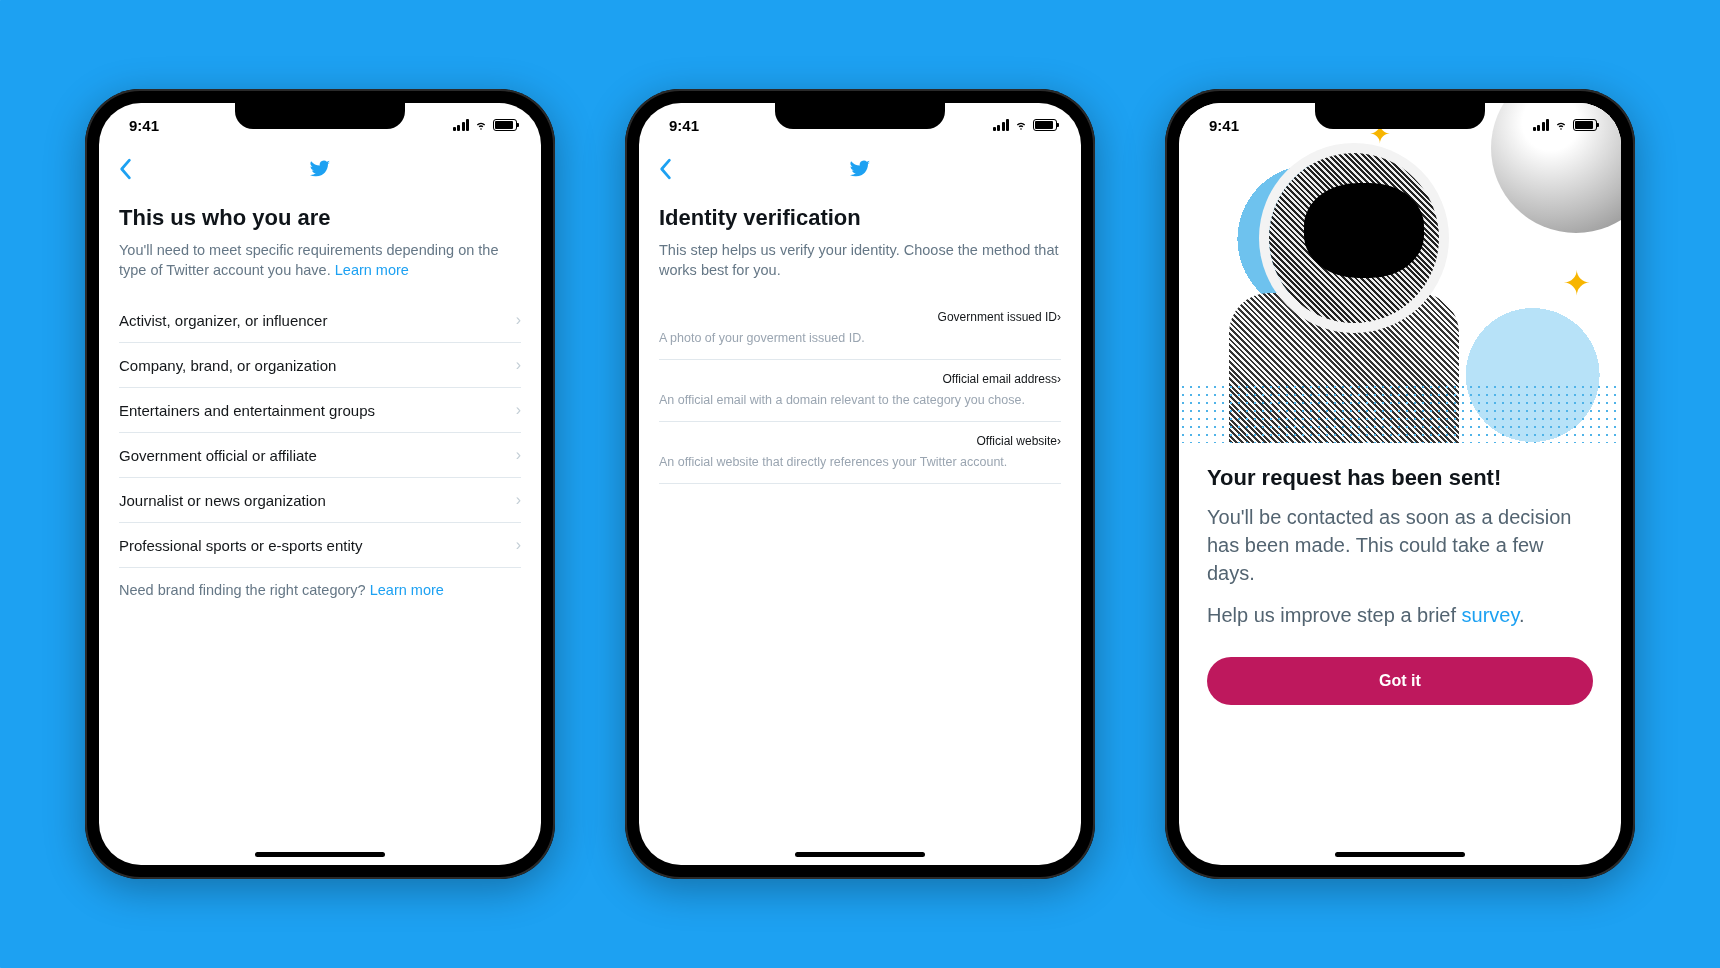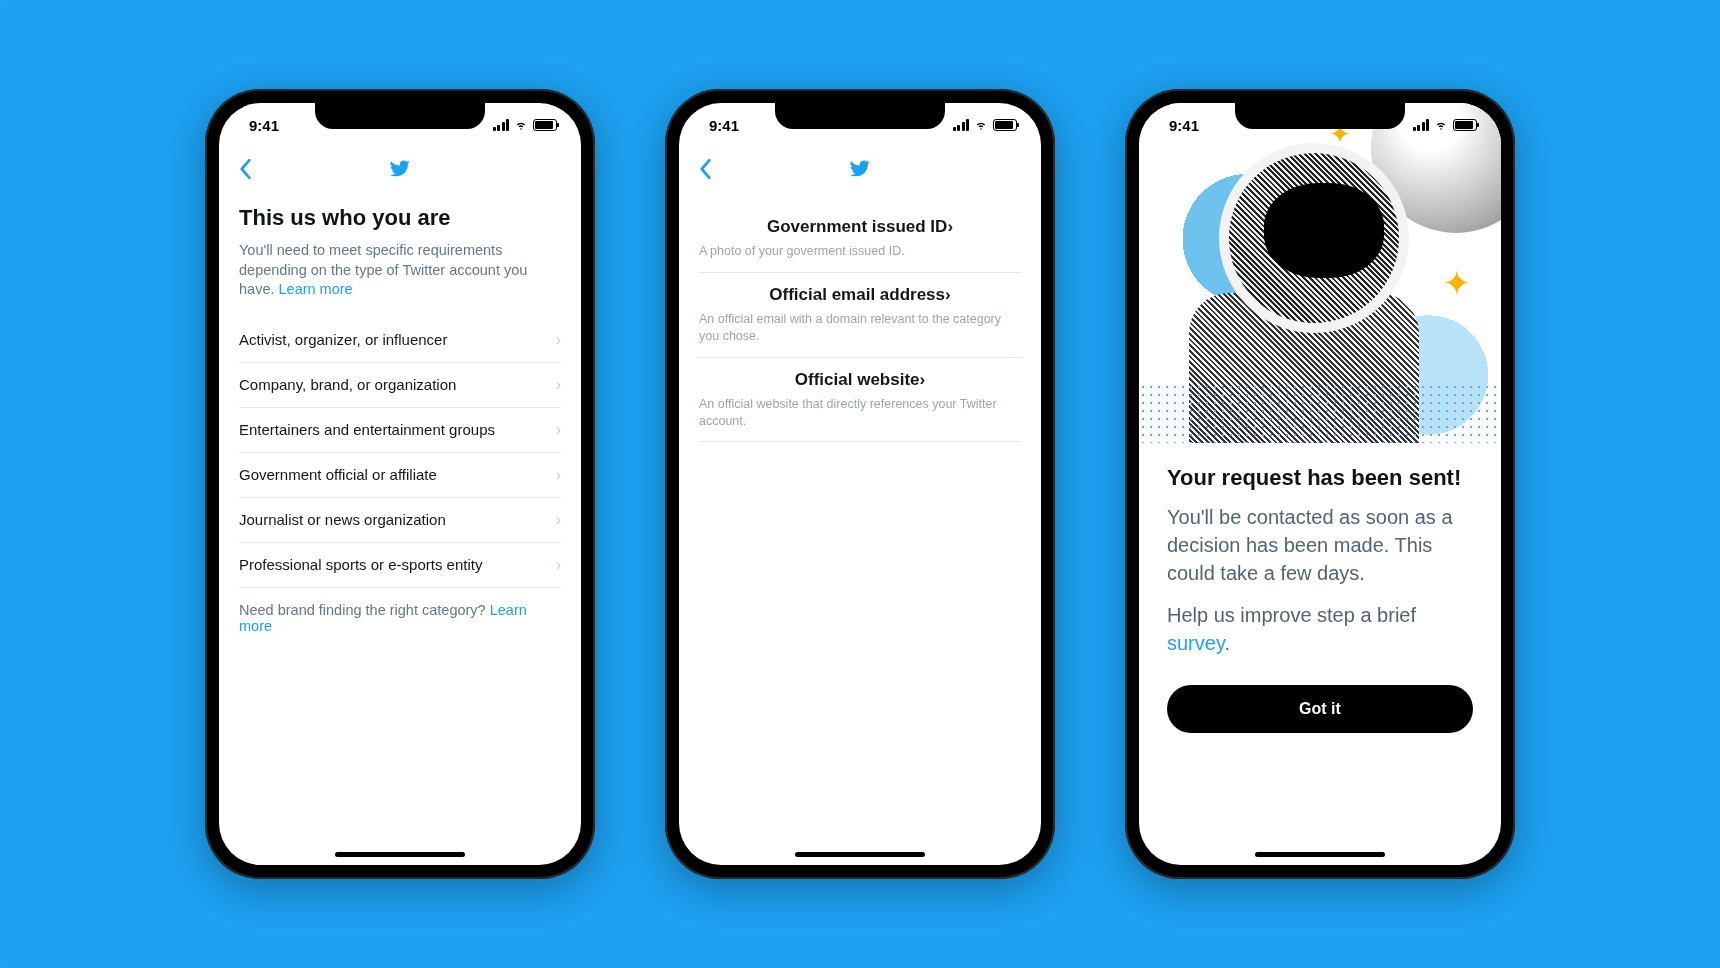--- a/index.html
+++ b/index.html
@@ -19,21 +19,21 @@
   body::before {
     content:"";
     position:absolute; inset:0;
     background:
       linear-gradient(25deg, rgba(255,255,255,0.07) 0 1px, transparent 1px 40px),
       linear-gradient(115deg, rgba(255,255,255,0.05) 0 1px, transparent 1px 60px);
     pointer-events:none;
   }
 
   .phone {
-    width: 390px;
+    width: 470px;
     height: 790px;
     background: #000;
     border-radius: 55px;
     padding: 14px;
     box-shadow: inset 0 0 0 2px #2a2a2a, 0 10px 40px rgba(0,0,0,0.3);
     position: relative;
     z-index: 1;
   }
   .screen {
     width: 100%;
@@ -99,21 +99,21 @@
     color:#14171a;
   }
   .list-item .chev { color:#c4cfd6; font-size:16px;}
 
   .help-text { font-size:14.5px; color:#657786; padding-top:14px;}
 
   .option {
     padding: 12px 0;
     border-bottom:1px solid #e1e8ed;
   }
-  .option-head { display:flex; justify-content:center; align-items:center; font-size:17px; font-weight:700; color:#14171a;}
+  .option-head { display:flex; justify-content:flex-end; align-items:center; font-size:12px; font-weight:400; color:#14171a;}
   .option-desc { font-size:12.5px; color:#9aa5b1; margin-top:6px; line-height:1.35; padding-right:20px;}
 
   
   .hero {
     height: 340px;
     position:relative;
     background: radial-gradient(circle at 30% 40%, #6ec2ee 0 20%, transparent 20%),
                 radial-gradient(circle at 80% 80%, #b7e2f8 0 15%, transparent 15%),
                 #fff;
     overflow:hidden;
@@ -154,21 +154,21 @@
     background-size:8px 8px;
   }
 
   .p3-content { padding: 22px 28px 0 28px; }
   .p3-title { font-size:22px; font-weight:800; color:#0f1419; margin-bottom:12px; }
   .p3-text { font-size:20px; color:#536471; line-height:1.4; margin-bottom:14px;}
   .p3-text a{color:#1DA1F2;text-decoration:none;}
   .gotit {
     margin-top:14px;
     width:100%;
-    background:#000000;
+    background:#be185d;
     color:#fff;
     border:none;
     border-radius:28px;
     font-size:16px;
     font-weight:700;
     padding:15px 0;
   }
 
   .home-indicator{
     position:absolute; bottom:8px; left:50%; transform:translateX(-50%);
@@ -274,20 +274,22 @@
       <div class="back-btn">
         <svg width="14" height="22" viewBox="0 0 12 20" fill="none">
             <path d="M10 2L3 10l7 8" stroke="#1DA1F2" stroke-width="2.5" stroke-linecap="round" stroke-linejoin="round"></path>
           </svg>
       </div>
       <svg class="twitter-logo" width="26" height="22" viewBox="0 0 24 24" fill="#1DA1F2">
           <path d="M23 4.9a9 9 0 01-2.6.7 4.5 4.5 0 002-2.5 9 9 0 01-2.9 1.1 4.5 4.5 0 00-7.7 4.1A12.8 12.8 0 012.3 3.6a4.5 4.5 0 001.4 6 4.5 4.5 0 01-2-.6v.1a4.5 4.5 0 003.6 4.4 4.5 4.5 0 01-2 .1 4.5 4.5 0 004.2 3.1A9 9 0 011 18.6 12.7 12.7 0 007.9 20c8.3 0 12.8-6.9 12.8-12.8v-.6A9 9 0 0023 4.9z"></path>
         </svg>
     </div>
     <div class="content">
+      <div class="title">Identity verification</div>
+      <div class="subtitle">This step helps us verify your identity. Choose the method that works best for you.</div>
 
       <div class="option">
         <div class="option-head">
           <span>Government issued ID</span>
           <span class="chev">›</span>
         </div>
         <div class="option-desc">A photo of your goverment issued ID.</div>
       </div>
       <div class="option">
         <div class="option-head">

